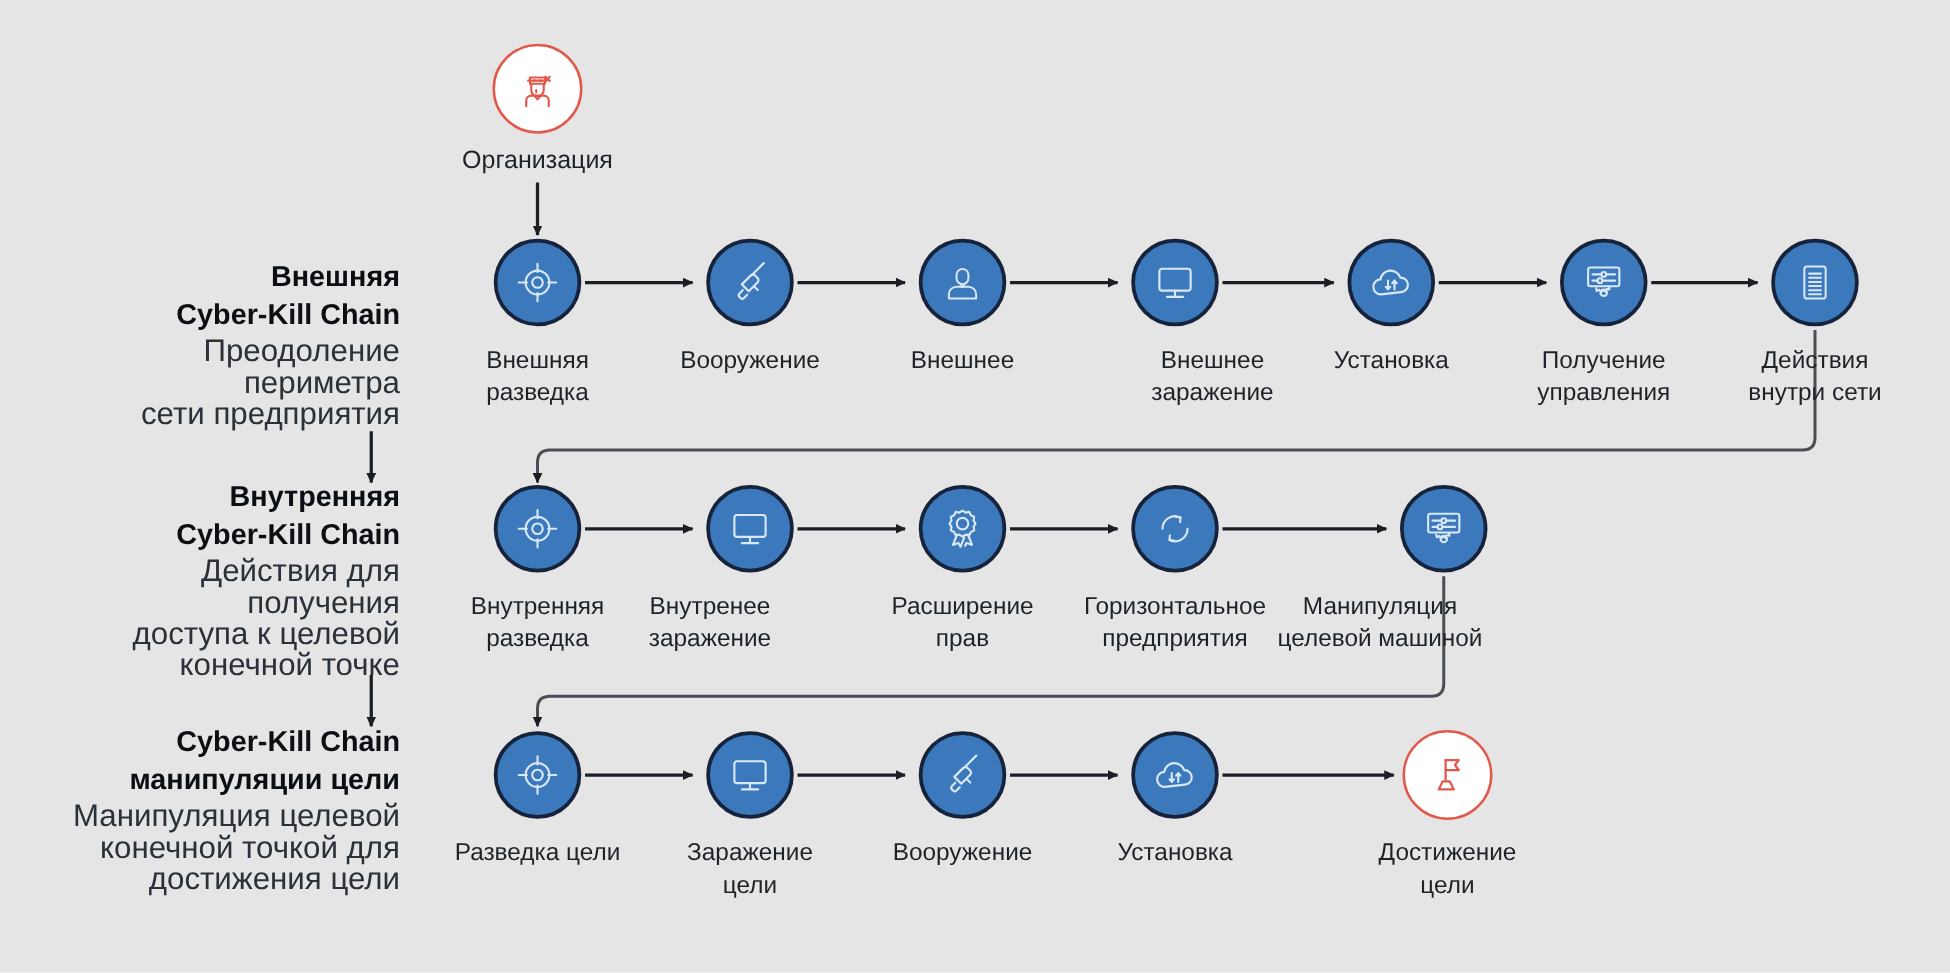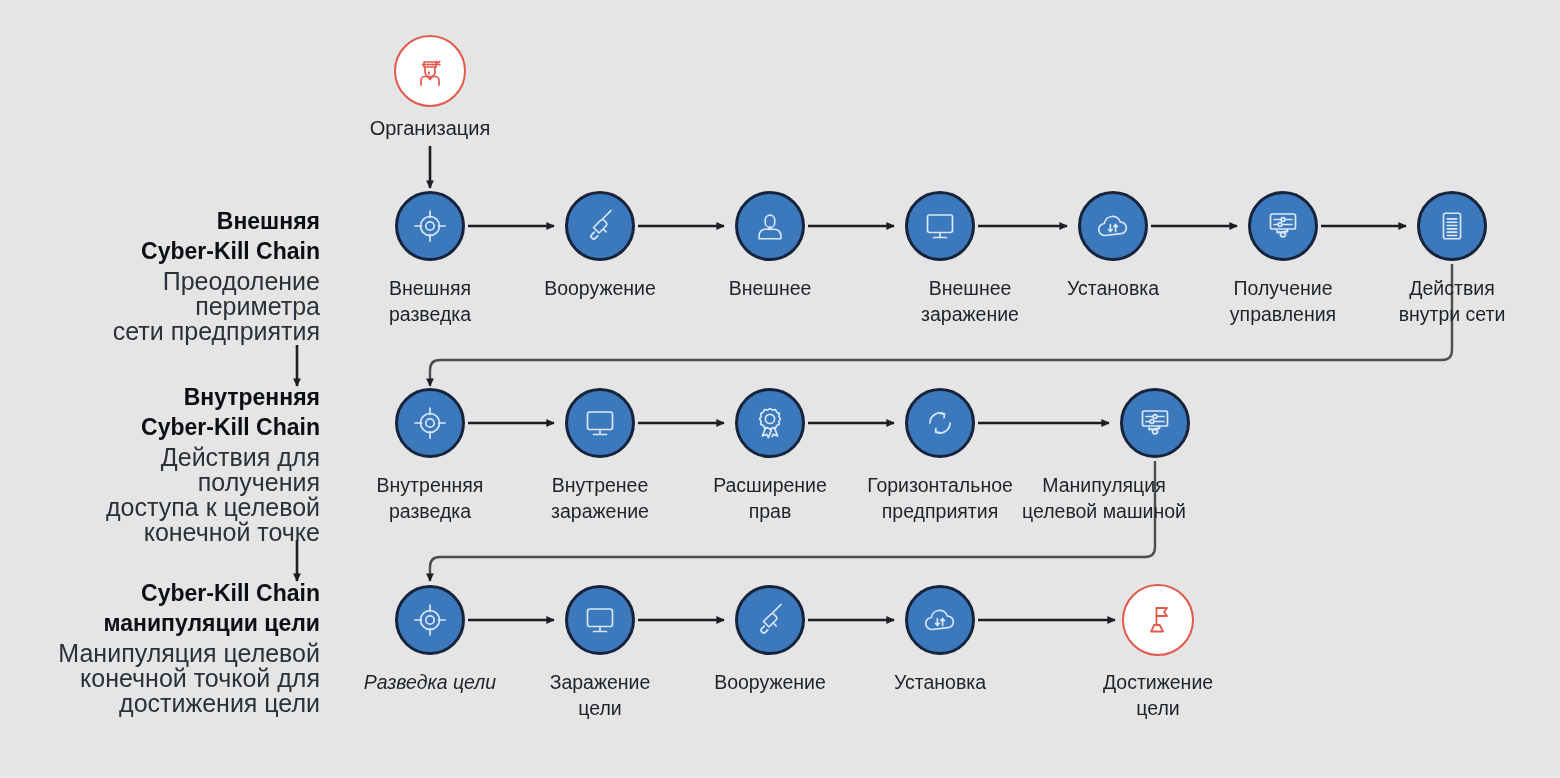--- a/index.html
+++ b/index.html
@@ -254,21 +254,21 @@
 разведка</div>
       <div class="node blue" style="left: 600px; top: 423px;">
         <span>
           <svg width="38" height="38" viewBox="0 0 38 38" fill="none" stroke="#d9e8f7" stroke-width="1.7" stroke-linecap="round" stroke-linejoin="round">
       <rect x="6.5" y="8" width="25" height="17.5" rx="2.2"></rect>
       <path d="M19 25.5 v4"></path>
             <path d="M12.5 30.5 h13"></path>
           </svg>
         </span>
       </div>
-      <div class="node-label" style="left: 600px; top: 472px; white-space: pre-line;">Внутренее
+      <div class="node-label" style="left: 568px; top: 472px; white-space: pre-line;">Внутренее
 заражение</div>
       <div class="node blue" style="left: 770px; top: 423px;">
         <span>
           <svg width="38" height="38" viewBox="0 0 38 38" fill="none" stroke="#d9e8f7" stroke-width="1.7" stroke-linecap="round" stroke-linejoin="round">
       <path d="M19 4.5 l2.5 1.6 l2.9 -.6 l1.3 2.7 l2.7 1.3 l-.6 2.9 l1.6 2.5 l-1.6 2.5 l.6 2.9
                l-2.7 1.3 l-1.3 2.7 l-2.9 -.6 l-2.5 1.6 l-2.5 -1.6 l-2.9 .6 l-1.3 -2.7 l-2.7 -1.3
                l.6 -2.9 l-1.6 -2.5 l1.6 -2.5 l-.6 -2.9 l2.7 -1.3 l1.3 -2.7 l2.9 .6 z"></path>
       <circle cx="19" cy="14.9" r="4.6"></circle>
       <path d="M14.6 23.6 l-3.2 8.4 l4.4 -1.7 l1.6 3.2 l3 -7.6"></path>
       <path d="M23.4 23.6 l3.2 8.4 l-4.4 -1.7 l-1.1 2.3"></path>
@@ -306,21 +306,21 @@
 целевой машиной</div>
       <div class="node blue" style="left: 430px; top: 620px;">
         <span>
           <svg width="38" height="38" viewBox="0 0 38 38" fill="none" stroke="#d9e8f7" stroke-width="1.7" stroke-linecap="round" stroke-linejoin="round">
       <circle cx="19" cy="19" r="9.5"></circle>
             <circle cx="19" cy="19" r="4.2"></circle>
       <path d="M19 4 v6.5 M19 27.5 V34 M4 19 h6.5 M27.5 19 H34"></path>
           </svg>
         </span>
       </div>
-      <div class="node-label" style="left: 430px; top: 669px; white-space: pre-line; font-style: italic;">Разведка цели</div>
+      <div class="node-label" style="left: 430px; top: 669px; white-space: pre-line;">Разведка цели</div>
       <div class="node blue" style="left: 600px; top: 620px;">
         <span>
           <svg width="38" height="38" viewBox="0 0 38 38" fill="none" stroke="#d9e8f7" stroke-width="1.7" stroke-linecap="round" stroke-linejoin="round">
       <rect x="6.5" y="8" width="25" height="17.5" rx="2.2"></rect>
       <path d="M19 25.5 v4"></path>
             <path d="M12.5 30.5 h13"></path>
           </svg>
         </span>
       </div>
       <div class="node-label" style="left: 600px; top: 669px; white-space: pre-line;">Заражение

